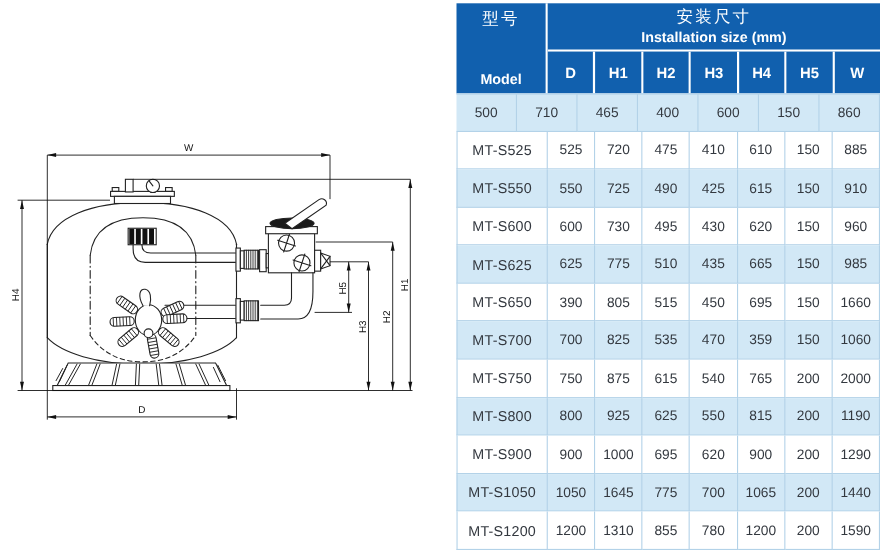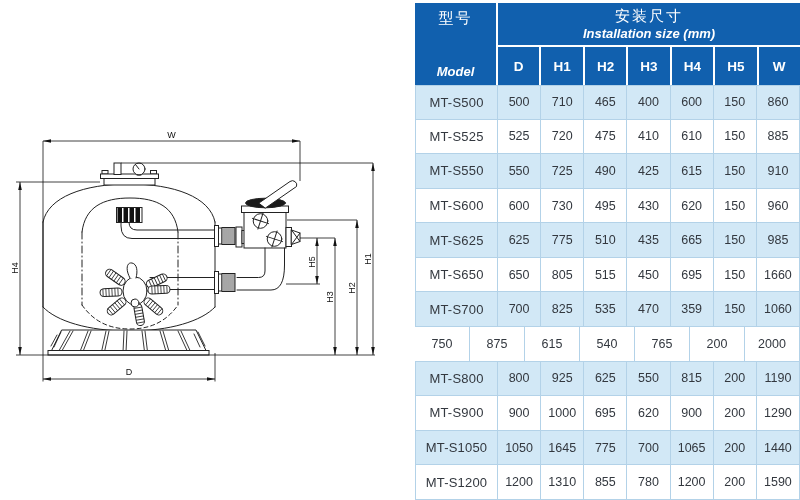--- a/index.html
+++ b/index.html
@@ -25,21 +25,21 @@
     color:var(--header-text);
     gap:36px;
   }
   .size-h{flex:1;display:flex;flex-direction:column;min-width:0;}
   .size-title{
     flex:0 0 44px;background:var(--header-bg);color:var(--header-text);
     display:flex;flex-direction:column;align-items:center;justify-content:center;
     border-bottom:2px solid #fff;box-sizing:border-box;
   }
   .zh{font-size:15px;font-weight:normal;line-height:19px;letter-spacing:2px;}
-  .en{font-size:13px;font-weight:bold;line-height:17px;letter-spacing:0px;font-style:italic;}
+  .en{font-size:13px;font-weight:bold;line-height:17px;letter-spacing:0px;}
   .cols{flex:1;display:flex;}
   .col-h{
     flex:1;background:var(--header-bg);color:var(--header-text);
     display:flex;align-items:center;justify-content:center;
     font-size:13.5px;font-weight:bold;
     border-right:2px solid #fff;box-sizing:border-box;
   }
   .col-h:last-child{border-right:none;}
   .tbody{flex:1;display:flex;flex-direction:column;}
   .trow{flex:1;display:flex;background:var(--row-bg);}
@@ -239,21 +239,20 @@
           <div class="col-h">H2</div>
           <div class="col-h">H3</div>
           <div class="col-h">H4</div>
           <div class="col-h">H5</div>
           <div class="col-h">W</div>
         </div>
     </div>
   </div>
   <div class="tbody">
       <div class="trow">
-        <div class="cell model-cell">MT-S500</div>
         <div class="cell value-cell">500</div>
         <div class="cell value-cell">710</div>
         <div class="cell value-cell">465</div>
         <div class="cell value-cell">400</div>
         <div class="cell value-cell">600</div>
         <div class="cell value-cell">150</div>
         <div class="cell value-cell">860</div>
       </div>
       <div class="trow">
         <div class="cell model-cell">MT-S525</div>
@@ -290,39 +289,40 @@
         <div class="cell value-cell">625</div>
         <div class="cell value-cell">775</div>
         <div class="cell value-cell">510</div>
         <div class="cell value-cell">435</div>
         <div class="cell value-cell">665</div>
         <div class="cell value-cell">150</div>
         <div class="cell value-cell">985</div>
       </div>
       <div class="trow">
         <div class="cell model-cell">MT-S650</div>
-        <div class="cell value-cell">650</div>
+        <div class="cell value-cell">390</div>
         <div class="cell value-cell">805</div>
         <div class="cell value-cell">515</div>
         <div class="cell value-cell">450</div>
         <div class="cell value-cell">695</div>
         <div class="cell value-cell">150</div>
         <div class="cell value-cell">1660</div>
       </div>
       <div class="trow">
         <div class="cell model-cell">MT-S700</div>
         <div class="cell value-cell">700</div>
         <div class="cell value-cell">825</div>
         <div class="cell value-cell">535</div>
         <div class="cell value-cell">470</div>
         <div class="cell value-cell">359</div>
         <div class="cell value-cell">150</div>
         <div class="cell value-cell">1060</div>
       </div>
       <div class="trow">
+        <div class="cell model-cell">MT-S750</div>
         <div class="cell value-cell">750</div>
         <div class="cell value-cell">875</div>
         <div class="cell value-cell">615</div>
         <div class="cell value-cell">540</div>
         <div class="cell value-cell">765</div>
         <div class="cell value-cell">200</div>
         <div class="cell value-cell">2000</div>
       </div>
       <div class="trow">
         <div class="cell model-cell">MT-S800</div>

